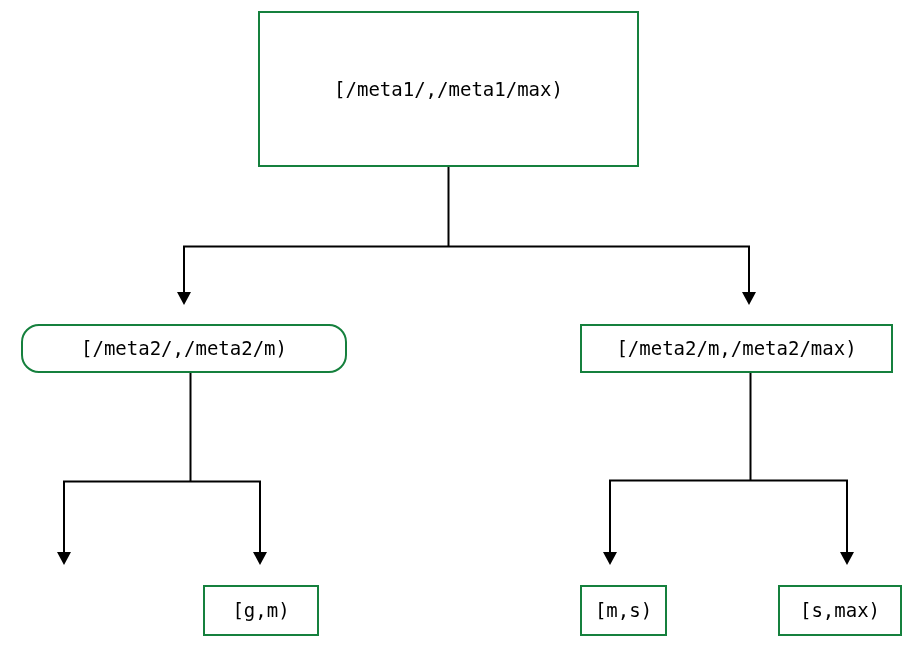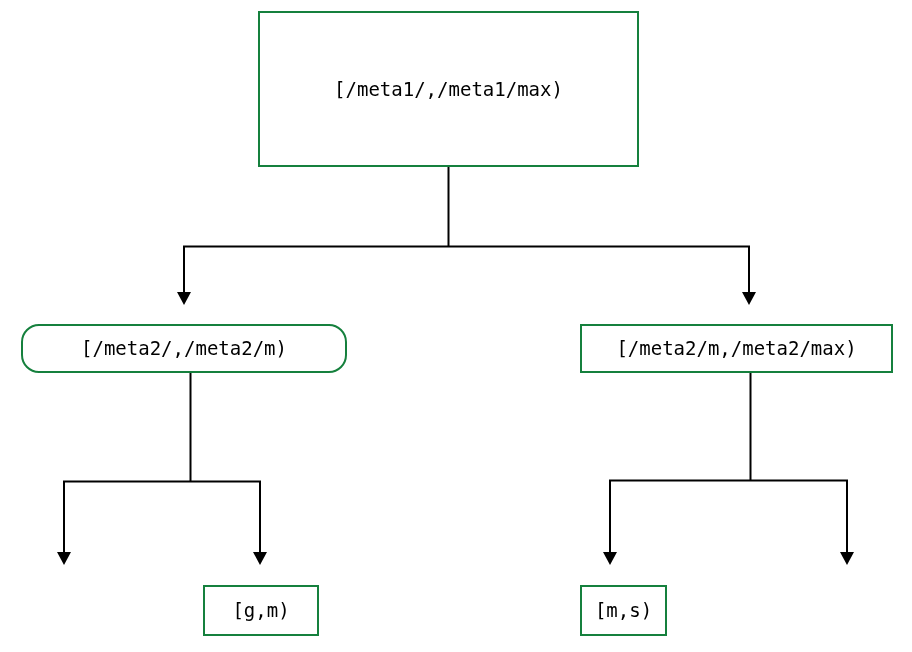--- a/index.html
+++ b/index.html
@@ -123,14 +123,17 @@
 
 
   <div class="node node-leaf node-leaf-gm">
     <span class="node-label">[g,m)</span>
   </div>
 
   <div class="node node-leaf node-leaf-ms">
     <span class="node-label">[m,s)</span>
   </div>
 
+  <div class="node node-leaf node-leaf-smax">
+    <span class="node-label">[s,max)</span>
+  </div>
 
 </div>
 
 </body></html>

